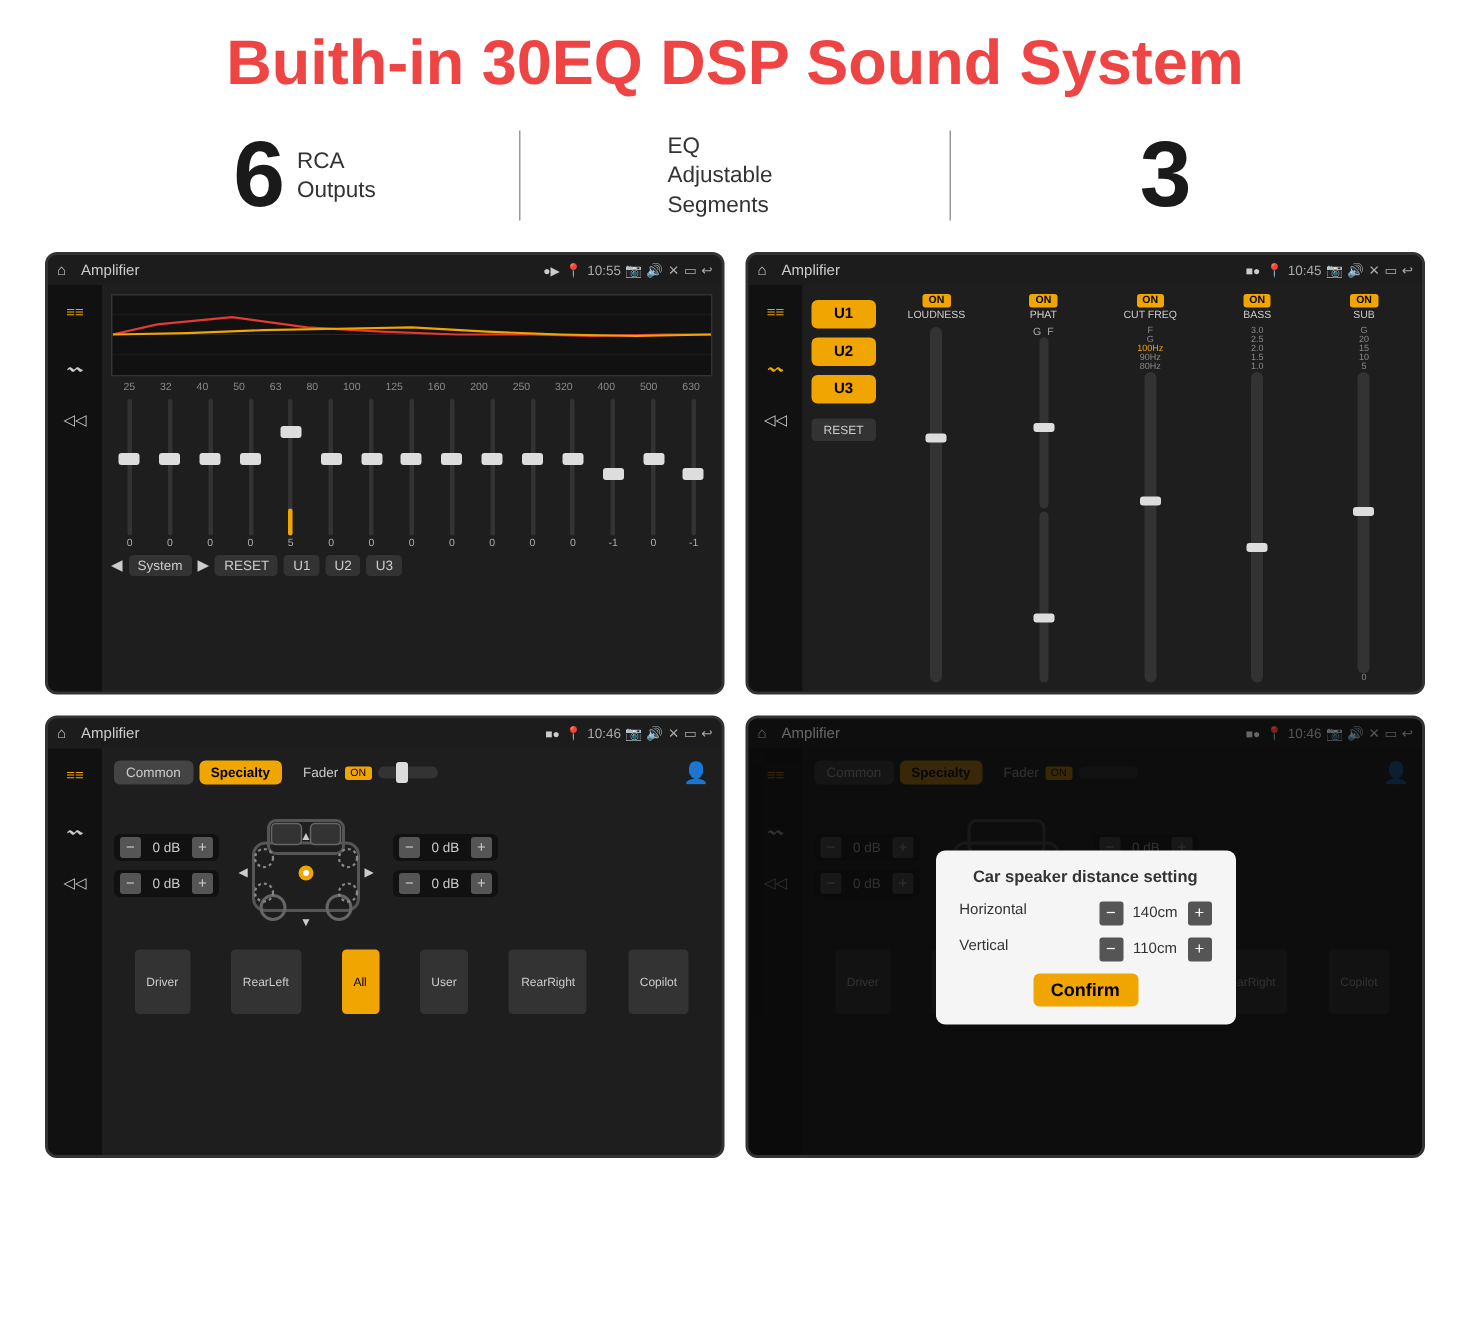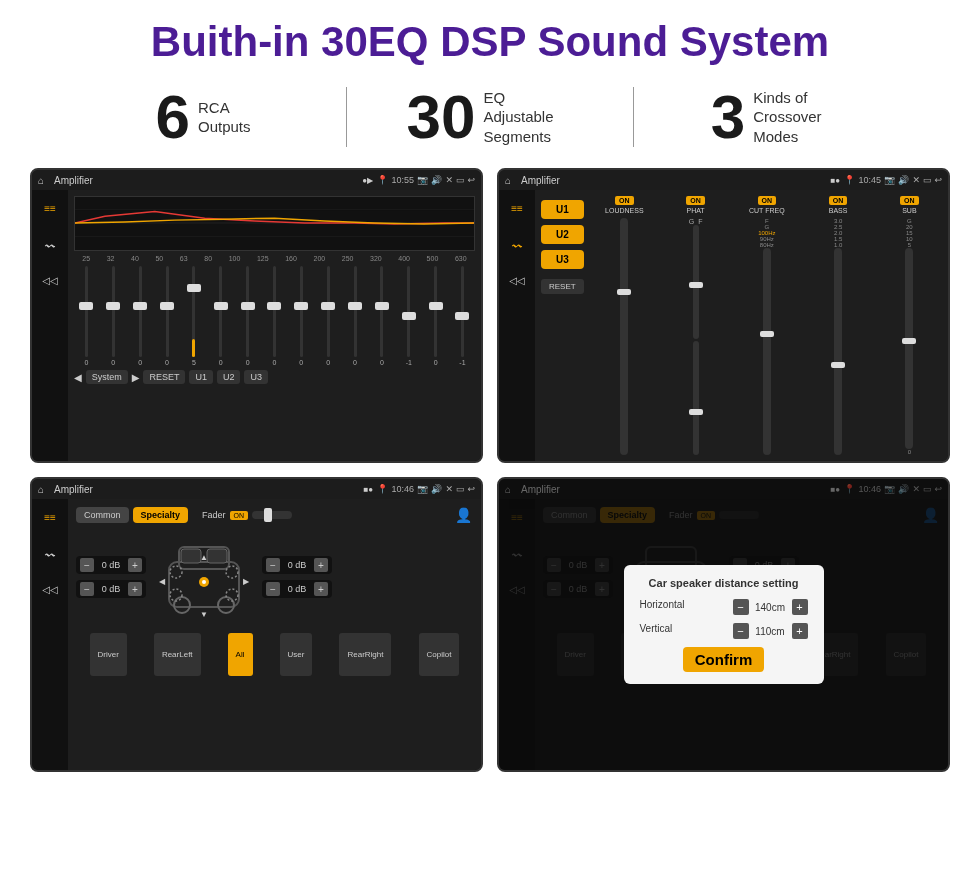--- a/index.html
+++ b/index.html
@@ -10,21 +10,21 @@
       font-family: Arial, sans-serif;
       overflow: hidden;
     }
 
     
     .page-title {
       text-align: center;
       padding: 18px 0 10px;
       font-size: 42px;
       font-weight: 900;
-      color: #4c1d95;
+      color: #ef4444;
     }
 
     
     .stats-row {
       display: flex;
       justify-content: center;
       align-items: center;
       padding: 10px 60px 14px;
       gap: 0;
     }
@@ -401,46 +401,44 @@
       justify-content: center;
       cursor: pointer;
     }
     .dialog-val { font-size: 10px; color: #333; min-width: 35px; text-align: center; }
     .dialog-confirm {
       background: #f0a500;
       color: #000;
       border: none;
       border-radius: 4px;
       padding: 4px 12px;
-      font-size: 15px;
+      font-size: 12px;
       font-weight: bold;
       cursor: pointer;
       display: block;
       margin: 8px auto 0;
     }
   </style>
 </head>
 <body>
 
 <h1 class="page-title">Buith-in 30EQ DSP Sound System</h1>
 
 <div class="stats-row">
   <div class="stat-item">
     <span class="stat-number">6</span>
     <span class="stat-text">RCA<br>Outputs</span>
   </div>
   <div class="stat-divider"></div>
   <div class="stat-item">
-    <span class="stat-number">30</span>
     <span class="stat-text">EQ Adjustable<br>Segments</span>
   </div>
   <div class="stat-divider"></div>
   <div class="stat-item">
     <span class="stat-number">3</span>
-    <span class="stat-text">Kinds of<br>Crossover Modes</span>
   </div>
 </div>
 
 <div class="screenshots-grid">
 
   <div class="screenshot">
     <div class="status-bar">
       <span class="status-home">⌂</span>
       <span class="status-title">Amplifier</span>
       <span style="font-size:8px;color:#ccc;">●▶</span>

